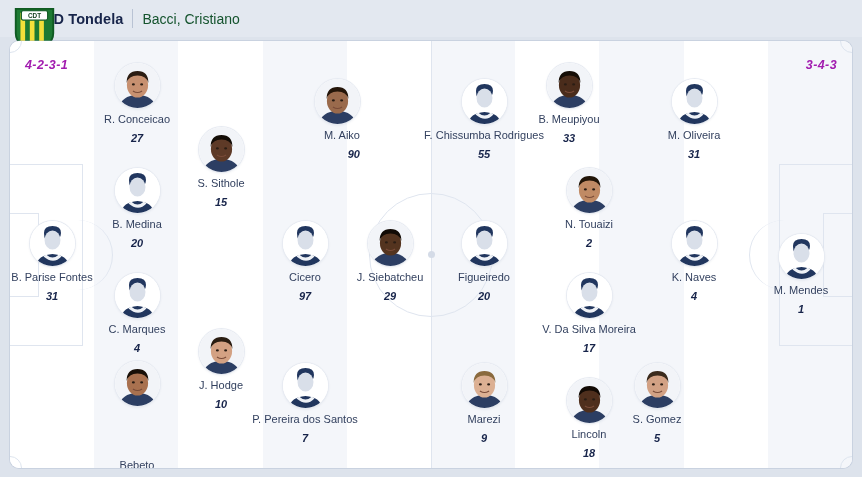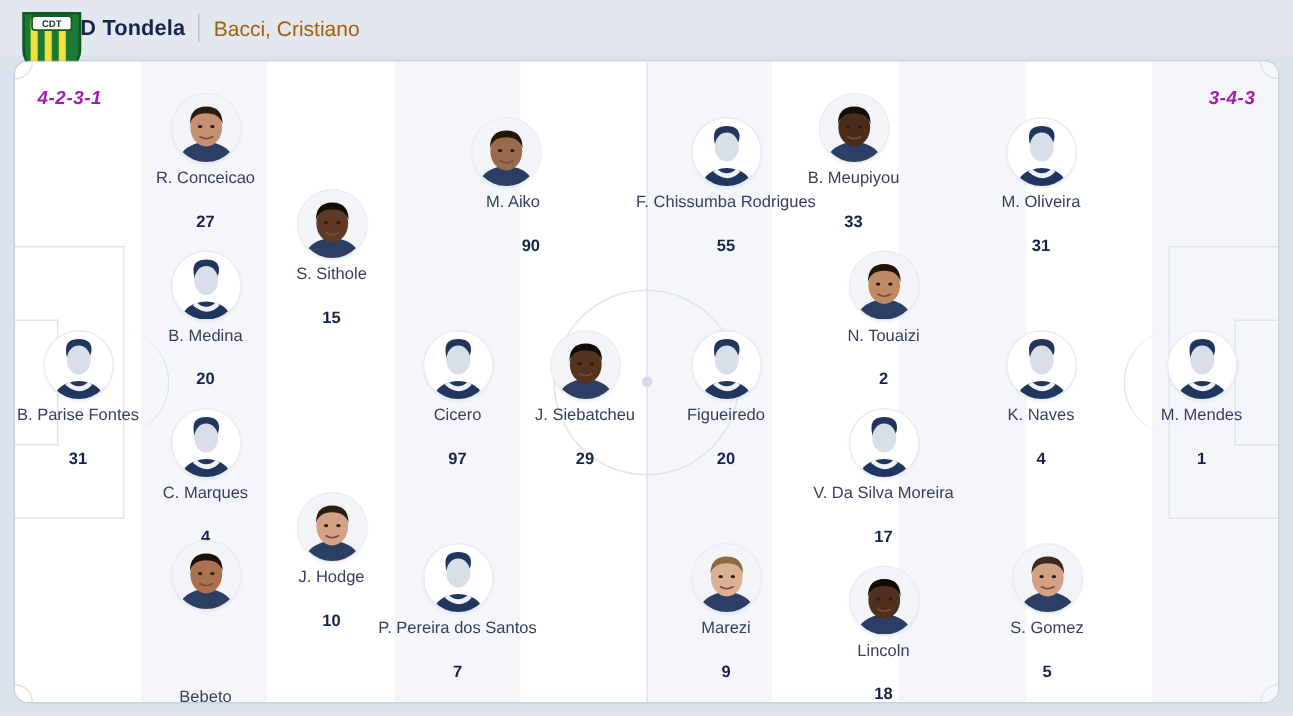--- a/index.html
+++ b/index.html
@@ -17,21 +17,21 @@
     background: #e3e8f0;
     display: flex; align-items: center; justify-content: space-between;
     padding: 0 12px;
   }
   .team-block { display: flex; align-items: center; gap: 9px; }
   .crest { width: 22px; height: 24px; flex: 0 0 auto; position: relative; }
   .team-name {
     font-size: 14.5px; font-weight: bold; color: #17244a; letter-spacing: .1px;
     white-space: nowrap;
   }
-  .coach-name { font-size: 14px; color: #a16207; white-space: nowrap; }
+  .coach-name { font-size: 14px; color: #14532d; white-space: nowrap; }
   .vsep { width: 1px; height: 19px; background: #b9c3d4; }
 
   
   .pitch {
     position: absolute; left: 10px; top: 41px;
     width: 842px; height: 427px;
     background: #ffffff;
     border-radius: 9px;
     overflow: hidden;
     box-shadow: 0 0 0 1px rgba(160,175,200,.32);
@@ -97,21 +97,21 @@
     background: #ffffff;
     box-shadow: 0 0 0 1px #e7ebf2, 0 1px 3px rgba(40,60,100,.13);
     overflow: hidden; position: relative; flex: 0 0 auto;
   }
   .av-svg { display: block; width: 45px; height: 45px; }
   .pname {
     margin-top: 5px; font-size: 11px; color: #33415f; line-height: 13px;
     white-space: nowrap;
   }
   .pnum {
-    margin-top: 16px; font-size: 11px; font-weight: bold; 
+    margin-top: 6px; font-size: 11px; font-weight: bold; font-style: italic;
     color: #17244a; line-height: 12px;
   }
 </style>
 </head>
 <body>
 
 <div id="app">
 
   <div class="header">
     <div class="team-block">
@@ -314,21 +314,21 @@
               <ellipse cx="22.5" cy="22" rx="10.6" ry="12.6" fill="#54341f"></ellipse>
               <path d="M11.6 20 q0-12 10.9-12 q10.9 0 10.9 12 q-2-7.5-10.9-7.5 Q13.6 12.5 11.6 20 Z" fill="#120b05"></path>
               <ellipse cx="18.4" cy="21.4" rx="1.5" ry="1.1" fill="#2a1d14"></ellipse>
               <ellipse cx="26.6" cy="21.4" rx="1.5" ry="1.1" fill="#2a1d14"></ellipse>
               <path d="M18.3 28.2 q4.2 2.6 8.4 0" stroke="#7a4b38" stroke-width="1.1" fill="none" stroke-linecap="round"></path>
             </svg>
           </div>
           <div class="pname">J. Siebatcheu</div>
           <div class="pnum">29</div>
         </div>
-        <div class="player" style="left: 791px; top: 180px;">
+        <div class="player" style="left: 791px; top: 193px;">
           <div class="avatar">
             <svg class="av-svg" viewBox="0 0 45 45">
               <rect width="45" height="45" fill="#ffffff"></rect>
               <path d="M14 12 q0-7 8.5-7 T31 12 q0 7-8.5 9 T14 12Z" fill="#21365e"></path>
               <ellipse cx="22.5" cy="19" rx="8" ry="9.6" fill="#d9dfe9"></ellipse>
               <path d="M6 45 q1.5-11 16.5-12 q15 1 16.5 12 Z" fill="#21365e"></path>
               <path d="M16 33.5 q6.5 6 13 0 l2.5 2 q-8 8.5-18 0 Z" fill="#eef1f6"></path>
             </svg>
           </div>
           <div class="pname">M. Mendes</div>
@@ -353,21 +353,21 @@
               <rect width="45" height="45" fill="#ffffff"></rect>
               <path d="M14 12 q0-7 8.5-7 T31 12 q0 7-8.5 9 T14 12Z" fill="#21365e"></path>
               <ellipse cx="22.5" cy="19" rx="8" ry="9.6" fill="#d9dfe9"></ellipse>
               <path d="M6 45 q1.5-11 16.5-12 q15 1 16.5 12 Z" fill="#21365e"></path>
               <path d="M16 33.5 q6.5 6 13 0 l2.5 2 q-8 8.5-18 0 Z" fill="#eef1f6"></path>
             </svg>
           </div>
           <div class="pname">K. Naves</div>
           <div class="pnum">4</div>
         </div>
-        <div class="player" style="left: 688px; top: 322px;">
+        <div class="player" style="left: 647px; top: 322px;">
           <div class="avatar">
             <svg class="av-svg" viewBox="0 0 45 45">
               <rect width="45" height="45" fill="#f2f4f8"></rect>
               <path d="M4 45 q2-12 18.5-13.5 Q39 33 41 45 Z" fill="#2c3e63"></path>
               <ellipse cx="22.5" cy="22" rx="10.6" ry="12.6" fill="#d2a184"></ellipse>
               <path d="M11.6 20 q0-12 10.9-12 q10.9 0 10.9 12 q-2-7.5-10.9-7.5 Q13.6 12.5 11.6 20 Z" fill="#3a2a1c"></path>
               <ellipse cx="18.4" cy="21.4" rx="1.5" ry="1.1" fill="#2a1d14"></ellipse>
               <ellipse cx="26.6" cy="21.4" rx="1.5" ry="1.1" fill="#2a1d14"></ellipse>
               <path d="M18.3 28.2 q4.2 2.6 8.4 0" stroke="#7a4b38" stroke-width="1.1" fill="none" stroke-linecap="round"></path>
             </svg>

